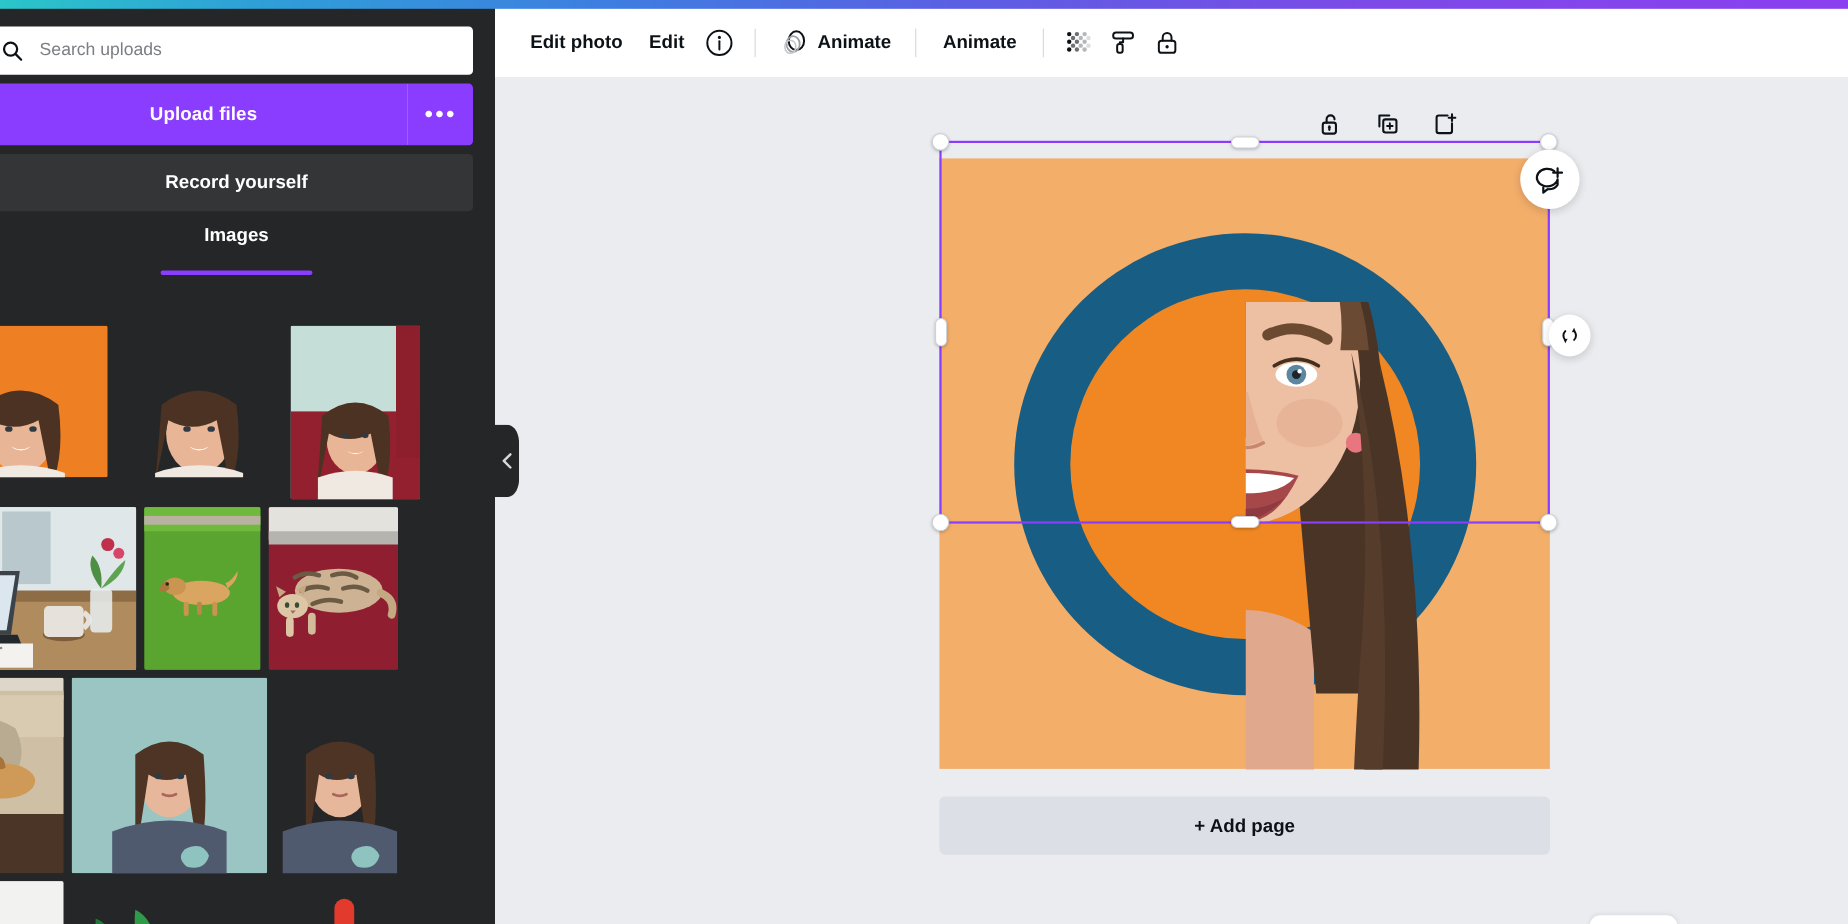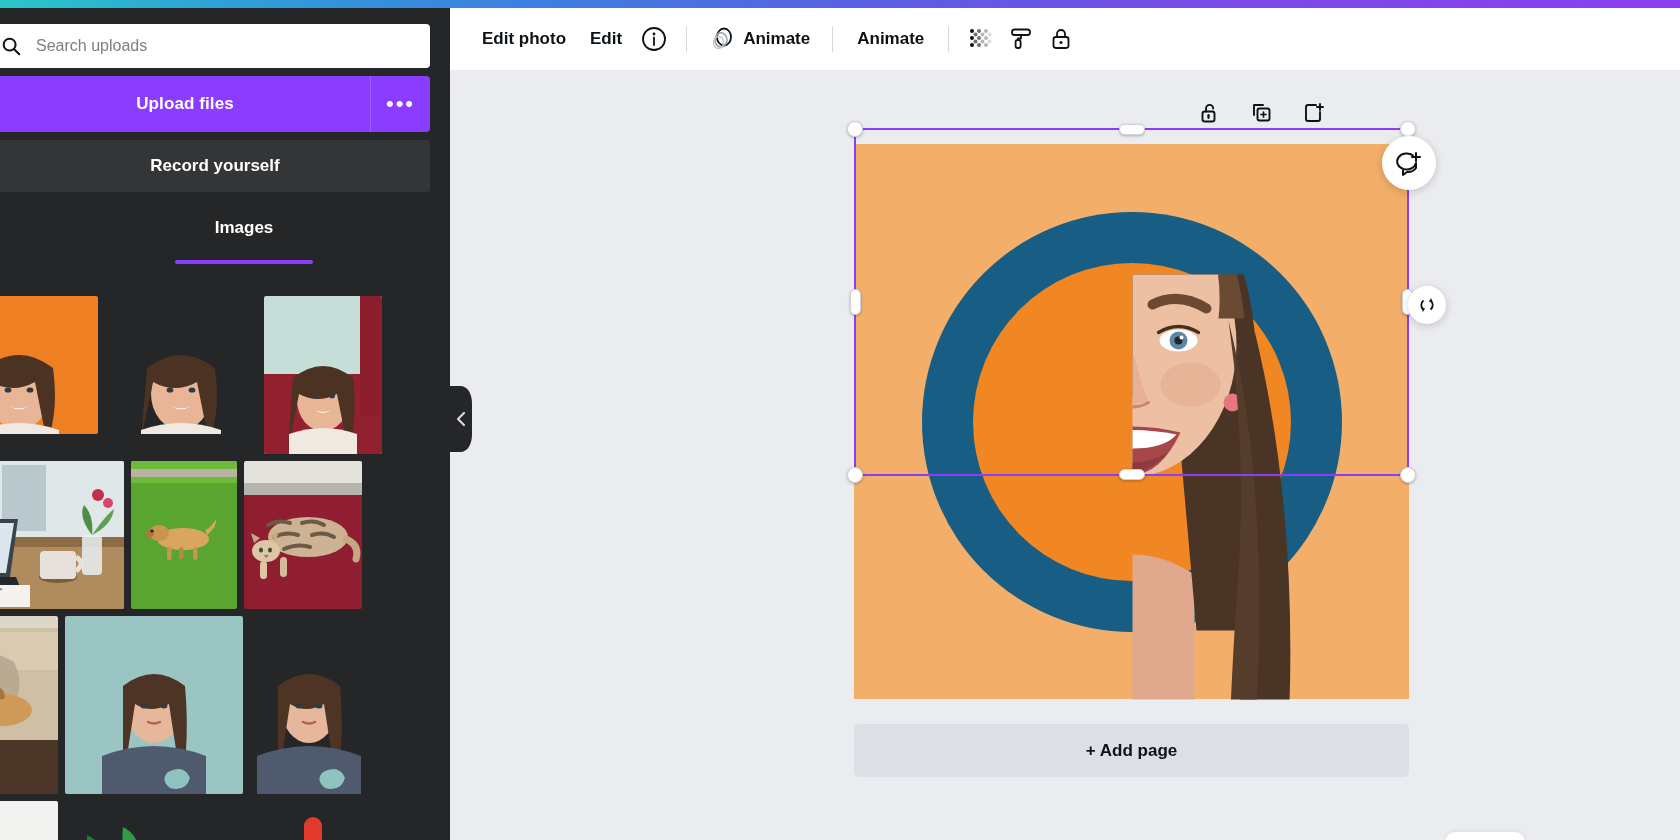--- a/index.html
+++ b/index.html
@@ -50,21 +50,21 @@
     border-radius: 0 4px 4px 0; color: #fff; font-size: 22px; letter-spacing: 2px;
     cursor: pointer; line-height: 1;
   }
   .record-btn {
     position: absolute; top: 132px; left: 0; width: 460px; height: 52px;
     background: #333537; color: #fff; border: none; border-radius: 4px;
     font-family: "Liberation Sans", sans-serif; font-size: 17px; font-weight: bold;
     cursor: pointer; padding-left: 30px;
   }
 
-  .tabs { position: absolute; top: 210px; left: 30px; width: 430px; height: 46px; display: flex; margin-left: 29px; }
+  .tabs { position: absolute; top: 196px; left: 30px; width: 430px; height: 46px; display: flex; }
   .tab {
     flex: 1; text-align: center; color: #b9bcbf; font-size: 17px;
     font-weight: bold; cursor: pointer; position: relative; padding-bottom: 14px;
   }
   .tab.active { color: #ffffff; }
   .tab.active::after {
     content: ""; position: absolute; left: 50%; transform: translateX(-50%);
     bottom: 0; width: 138px; height: 4px; background: #8b3dff; border-radius: 2px;
   }
 

